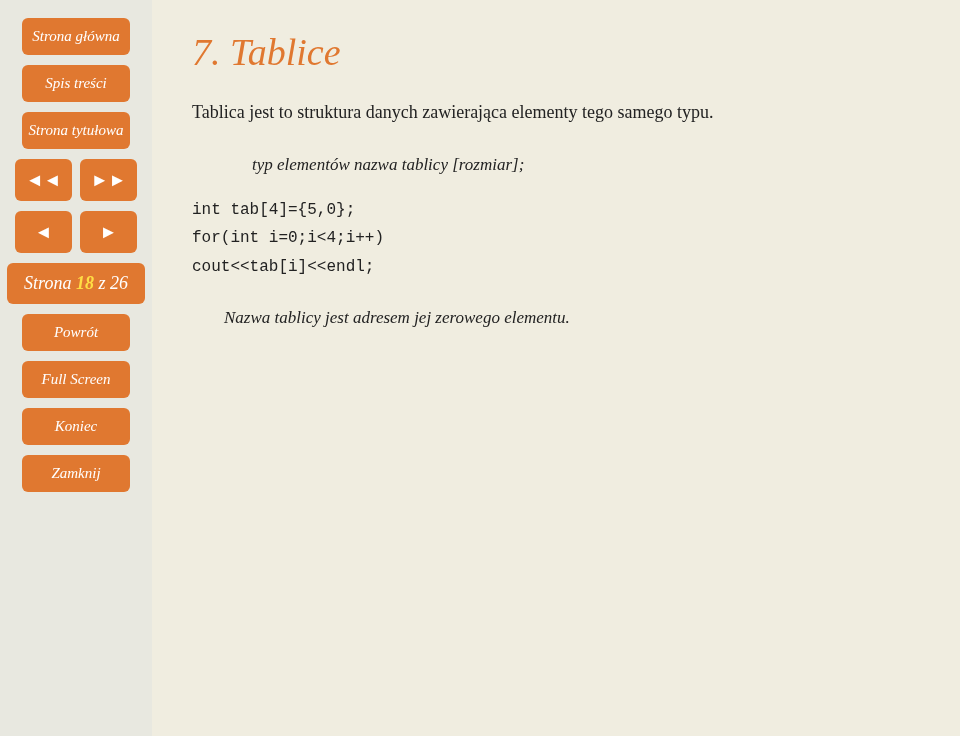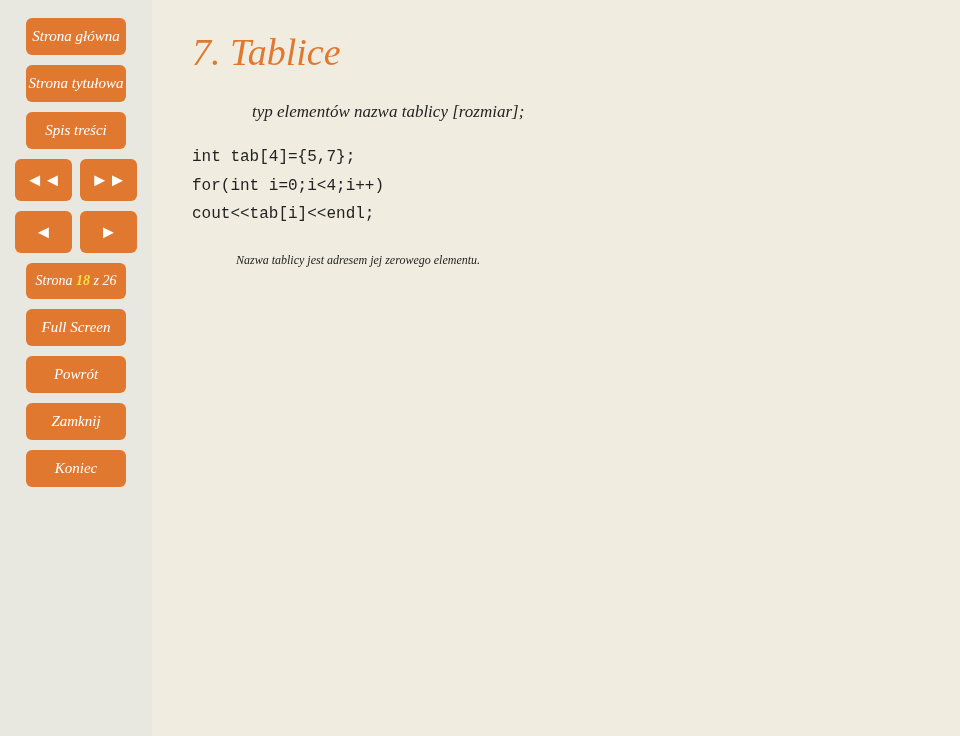--- a/index.html
+++ b/index.html
@@ -23,21 +23,21 @@
       min-width: 152px;
       background: #e8e8e0;
       display: flex;
       flex-direction: column;
       align-items: center;
       padding: 18px 10px;
       gap: 10px;
     }
 
     .nav-btn {
-      width: 100px;
+      width: 108px;
       background: #e07830;
       color: #fff;
       border: none;
       border-radius: 6px;
       padding: 10px 0;
       font-size: 15px;
       font-family: 'Times New Roman', Times, serif;
       cursor: pointer;
       text-align: center;
       font-style: italic;
@@ -58,26 +58,26 @@
       border: none;
       border-radius: 6px;
       font-size: 18px;
       cursor: pointer;
       display: flex;
       align-items: center;
       justify-content: center;
     }
 
     .page-info {
-      width: 100px;
+      width: 138px;
       background: #e07830;
       color: #fff;
       border-radius: 6px;
       padding: 10px 0;
-      font-size: 14px;
+      font-size: 18px;
       font-family: 'Times New Roman', Times, serif;
       text-align: center;
       font-style: italic;
     }
 
     .page-info .highlight {
       color: #ffdd44;
       font-weight: bold;
     }
 
@@ -118,34 +118,34 @@
       font-family: 'Courier New', Courier, monospace;
       font-size: 16px;
       color: #222;
       margin-left: 0;
       margin-bottom: 22px;
       line-height: 1.8;
       white-space: pre;
     }
 
     .closing-text {
-      font-size: 12px;
+      font-size: 17px;
       color: #222;
       line-height: 1.6;
-      margin-left: 44px;
+      margin-left: 32px;
       font-style: italic;
     }
   </style>
 </head>
 <body>
 
 <div class="sidebar">
   <button class="nav-btn">Strona główna</button>
+  <button class="nav-btn">Spis treści</button>
   <button class="nav-btn">Strona tytułowa</button>
-  <button class="nav-btn">Spis treści</button>
 
   <div class="nav-arrows-row">
     <button class="arrow-btn">
       <span>◄◄</span>
     </button>
     <button class="arrow-btn">
       <span>►►</span>
     </button>
   </div>
 
@@ -155,32 +155,33 @@
     </button>
     <button class="arrow-btn">
       <span>►</span>
     </button>
   </div>
 
   <div class="page-info">
     <span>Strona </span><span class="highlight">18</span><span> z </span><span>26</span>
   </div>
 
+  <button class="nav-btn">Powrót</button>
   <button class="nav-btn">Full Screen</button>
-  <button class="nav-btn">Powrót</button>
+  <button class="nav-btn">Koniec</button>
   <button class="nav-btn">Zamknij</button>
-  <button class="nav-btn">Koniec</button>
 </div>
 
 <div class="main-content">
   <h1 class="chapter-title">7.  Tablice</h1>
 
+  <p class="intro-text">Tablica jest to struktura danych zawierająca elementy tego samego typu.</p>
 
   <div class="indented-text">
     <span>typ elementów nazwa tablicy [rozmiar];</span><br>
   </div>
 
-  <div class="code-block"><span>int tab[4]={5,7};</span>
+  <div class="code-block"><span>int tab[4]={5,0};</span>
 <span>for(int i=0;i&lt;4;i++)</span>
 <span>cout&lt;&lt;tab[i]&lt;&lt;endl;</span></div>
 
   <p class="closing-text">Nazwa tablicy jest adresem jej zerowego elementu.</p>
 </div>
 
 </body></html>

